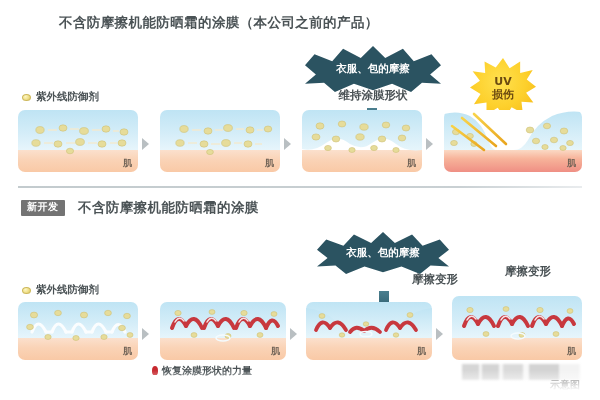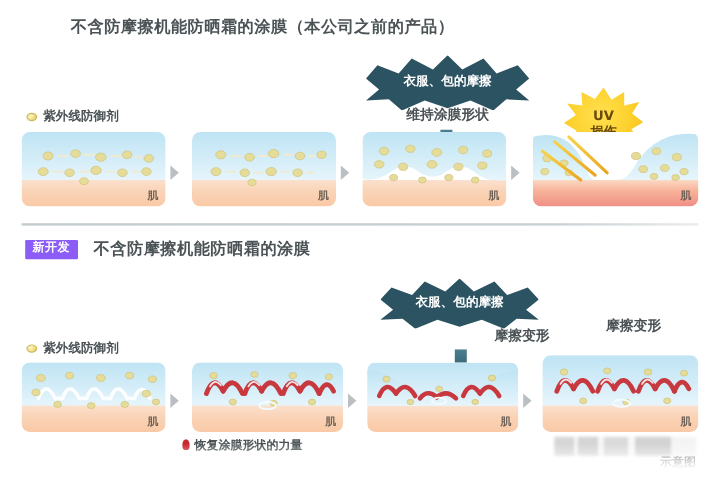--- a/index.html
+++ b/index.html
@@ -20,21 +20,21 @@
     color: #4b5356;
     letter-spacing: 0.4px;
     white-space: nowrap;
   }
   #title-top { left: 22px; top: 14px; margin-left: 37px; }
   #title-bottom { left: 78px; top: 199px; }
 
   .new-badge {
     position: absolute;
     left: 21px; top: 200px;
-    background: #8b5cf6;
+    background: #737373;
     color: #ffffff;
     font-size: 10px;
     font-weight: bold;
     padding: 2px 6px 3px 6px;
     letter-spacing: 0.5px;
     border-radius: 1px;
     line-height: 1.05;
   }
 
   .divider {
@@ -213,21 +213,21 @@
   <svg class="down-arrow" style="left:359px; top:108px;" viewBox="0 0 26 30">
     <defs>
       <linearGradient id="ga1" x1="0" y1="0" x2="0" y2="1">
         <stop offset="0" stop-color="#4b7f8f"></stop>
           <stop offset="1" stop-color="#1d4a59"></stop>
       </linearGradient>
     </defs>
     <path d="M8 0 h10 v15 h7 L13 30 L1 15 h7 z" fill="url(#ga1)"></path>
   </svg>
 
-  <div class="burst-uv" style="left:470px; top:73px; width:66px; height:60px;">
+  <div class="burst-uv" style="left:470px; top:58px; width:66px; height:60px;">
     <span style="display:block">
       <span>UV</span><br>
       <span>损伤</span>
     </span>
   </div>
 
   <div class="agent-dot" style="left:22px; top:94px;"></div>
   <div class="agent-label" style="left:36px; top:90px;">紫外线防御剂</div>
 
   <div class="panel" style="left:18px; top:110px; width:120px; height:62px;">

